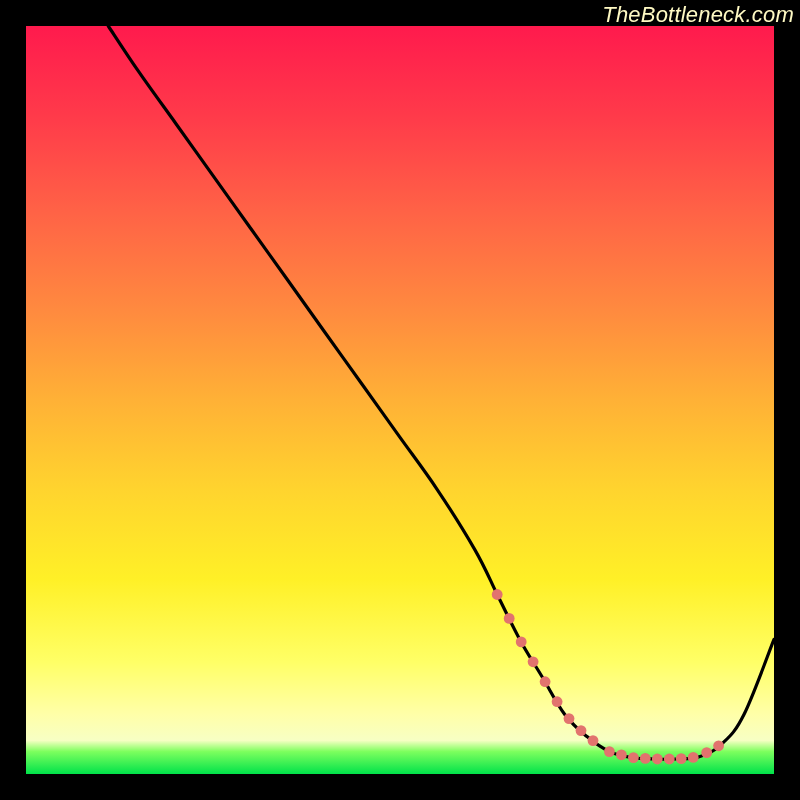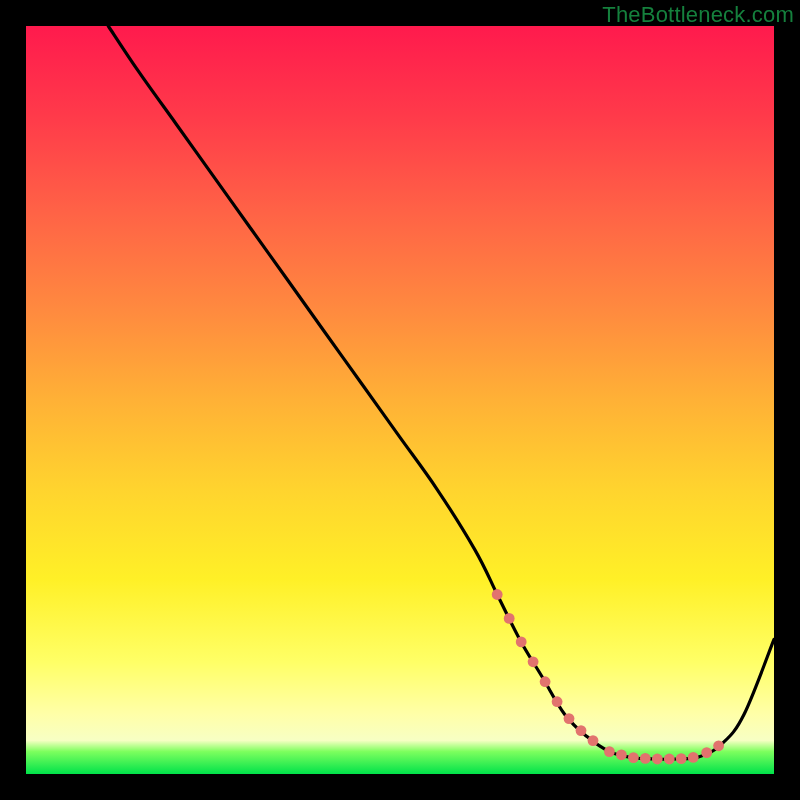--- a/index.html
+++ b/index.html
@@ -39,25 +39,26 @@
       #ffffa8 92%,
       #f7ffc4 95.5%,
       #7dff5e 97%,
       #00e24a 100%
     );
   }
   .watermark {
     position: absolute;
     top: 2px;
     right: 6px;
-    color: #15803d;
+    color: #fef9c3;
     font-size: 22px;
     letter-spacing: 0.2px;
     font-weight: 500;
     user-select: none;
+    font-style: italic;
   }
   svg.curve {
     position: absolute;
     left: 0;
     top: 0;
     width: 748px;
     height: 748px;
     overflow: visible;
   }
 </style>

